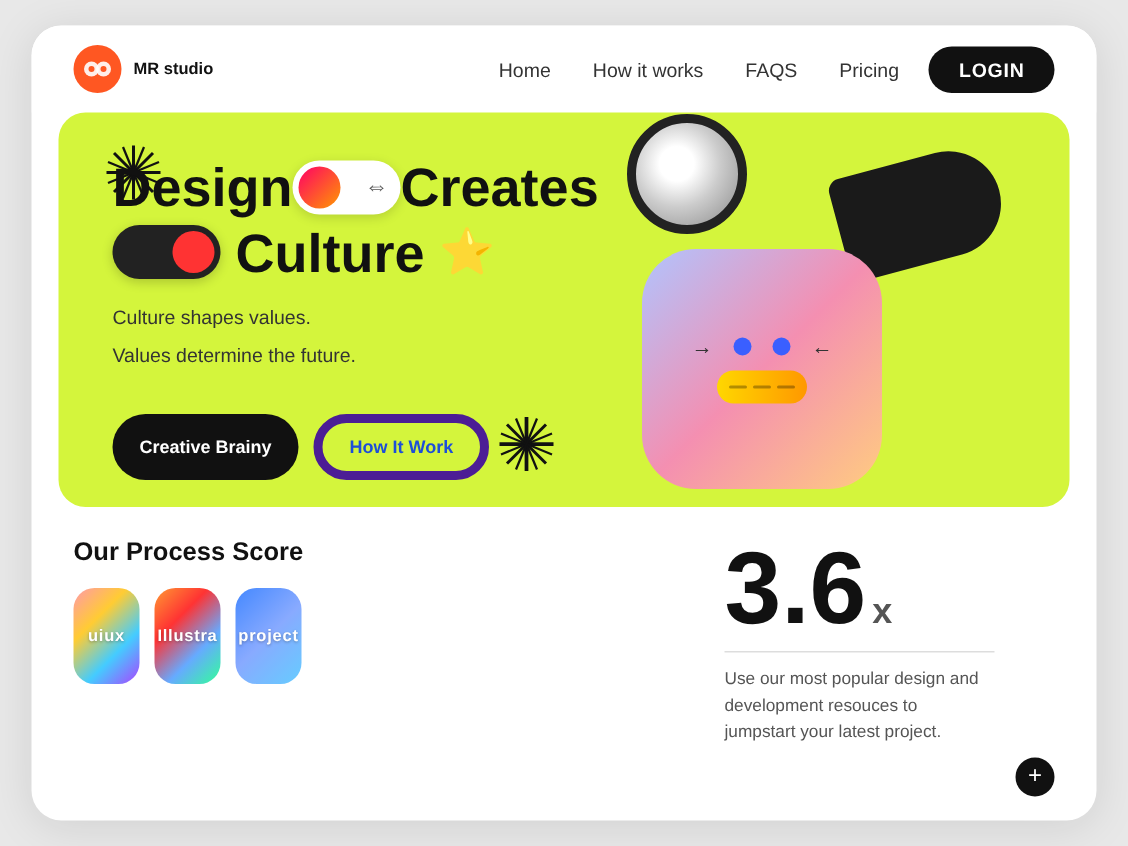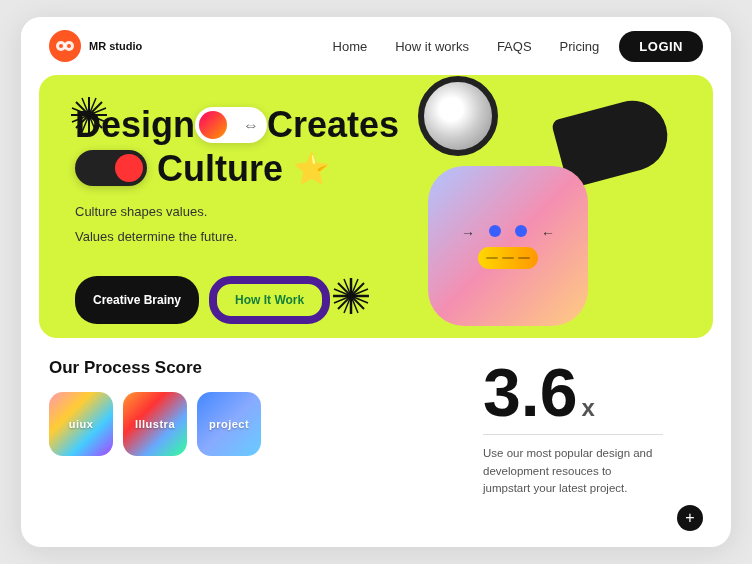--- a/index.html
+++ b/index.html
@@ -185,22 +185,22 @@
       color: #fff;
       border: none;
       border-radius: 22px;
       padding: 0 18px;
       font-size: 12px;
       font-weight: 600;
       cursor: pointer;
     }
     .btn-secondary {
       background: transparent;
-      color: #15803d;
-      border: 8px solid #4c1d95;
+      color: #1d4ed8;
+      border: 6px solid #4c1d95;
       border-radius: 22px;
       padding: 9px 18px;
       font-size: 12px;
       font-weight: 600;
       cursor: pointer;
     }
     
     .starburst {
       position: absolute;
       top: 18px;
@@ -313,21 +313,21 @@
       font-size: 17px;
       font-weight: 800;
       color: #111;
       margin-bottom: 14px;
     }
     .process-icons {
       display: flex;
       gap: 10px;
     }
     .process-icon-box {
-      width: 64px;
+      width: 44px;
       height: 64px;
       border-radius: 14px;
       display: flex;
       align-items: center;
       justify-content: center;
       font-size: 11px;
       font-weight: 700;
       color: #fff;
       text-shadow: 0 1px 2px rgba(0,0,0,0.3);
       letter-spacing: 0.5px;

